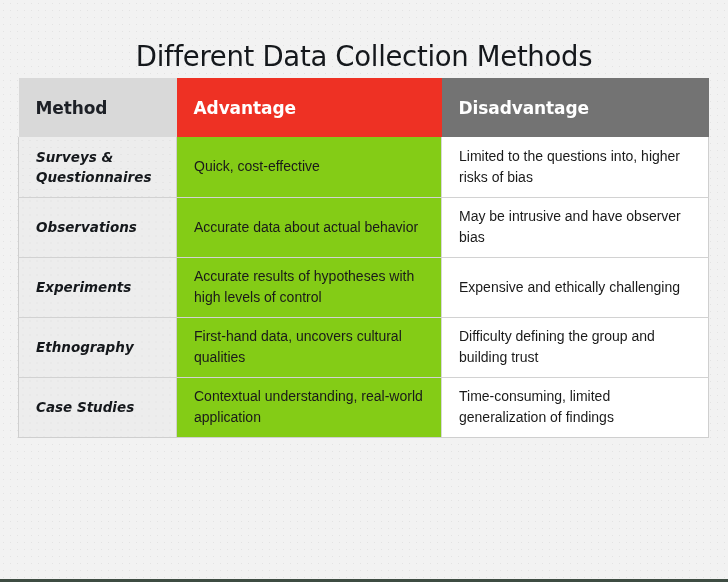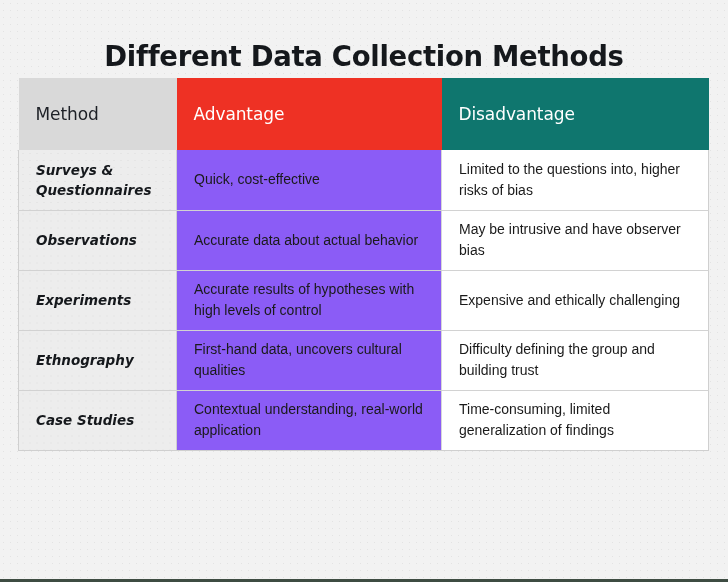--- a/index.html
+++ b/index.html
@@ -22,61 +22,61 @@
     background-image: radial-gradient(#e3e3e3 0.9px, transparent 1px);
     background-size: 7px 7px;
   }
   .page-title {
     position: absolute;
     top: 22px;
     left: 0;
     width: 728px;
     text-align: center;
     font-size: 27.5px;
-    font-weight: bold;
+    font-weight: normal;
     letter-spacing: -0.3px;
     color: #15181c;
     font-family: "DejaVu Sans", sans-serif;
   }
   .table-wrap {
     position: absolute;
     left: 18px;
     top: 78px;
     width: 690px;
   }
   table.data-table {
     width: 690px;
     border-collapse: collapse;
     table-layout: fixed;
   }
   table.data-table col.c-method   { width: 158px; }
   table.data-table col.c-adv      { width: 265px; }
   table.data-table col.c-dis      { width: 267px; }
 
   thead th {
-    height: 72px;
+    height: 59px;
     padding: 0 17px;
     text-align: left;
     vertical-align: middle;
     font-size: 17px;
-    font-weight: normal;
+    font-weight: bold;
     letter-spacing: -0.1px;
     font-family: "DejaVu Sans", sans-serif;
     box-sizing: border-box;
   }
   th.h-method {
     background: #d9d9d9;
     color: #1d2026;
   }
   th.h-adv {
     background: #ee3124;
     color: #ffffff;
   }
   th.h-dis {
-    background: #0f766e;
+    background: #737373;
     color: #ffffff;
   }
 
   tbody td {
     height: 60px;
     padding: 8px 17px;
     vertical-align: middle;
     font-size: 14px;
     line-height: 1.5;
     color: #1a1a1a;
@@ -89,21 +89,21 @@
     background-size: 7px 7px;
     font-weight: bold;
     font-size: 13.5px;
     color: #15181c;
     font-family: "DejaVu Sans", sans-serif;
     border-right: 1px solid #cfcfcf;
     border-left: 1px solid #cfcfcf;
     font-style: italic;
   }
   tbody td.cell-adv {
-    background: #8b5cf6;
+    background: #84cc16;
     border-right: 1px solid #d7d7d7;
   }
   tbody td.cell-dis {
     background: #ffffff;
     border-right: 1px solid #cfcfcf;
   }
   tbody tr:last-child td {
     border-bottom: 1px solid #cfcfcf;
   }
   .bottom-rule {

